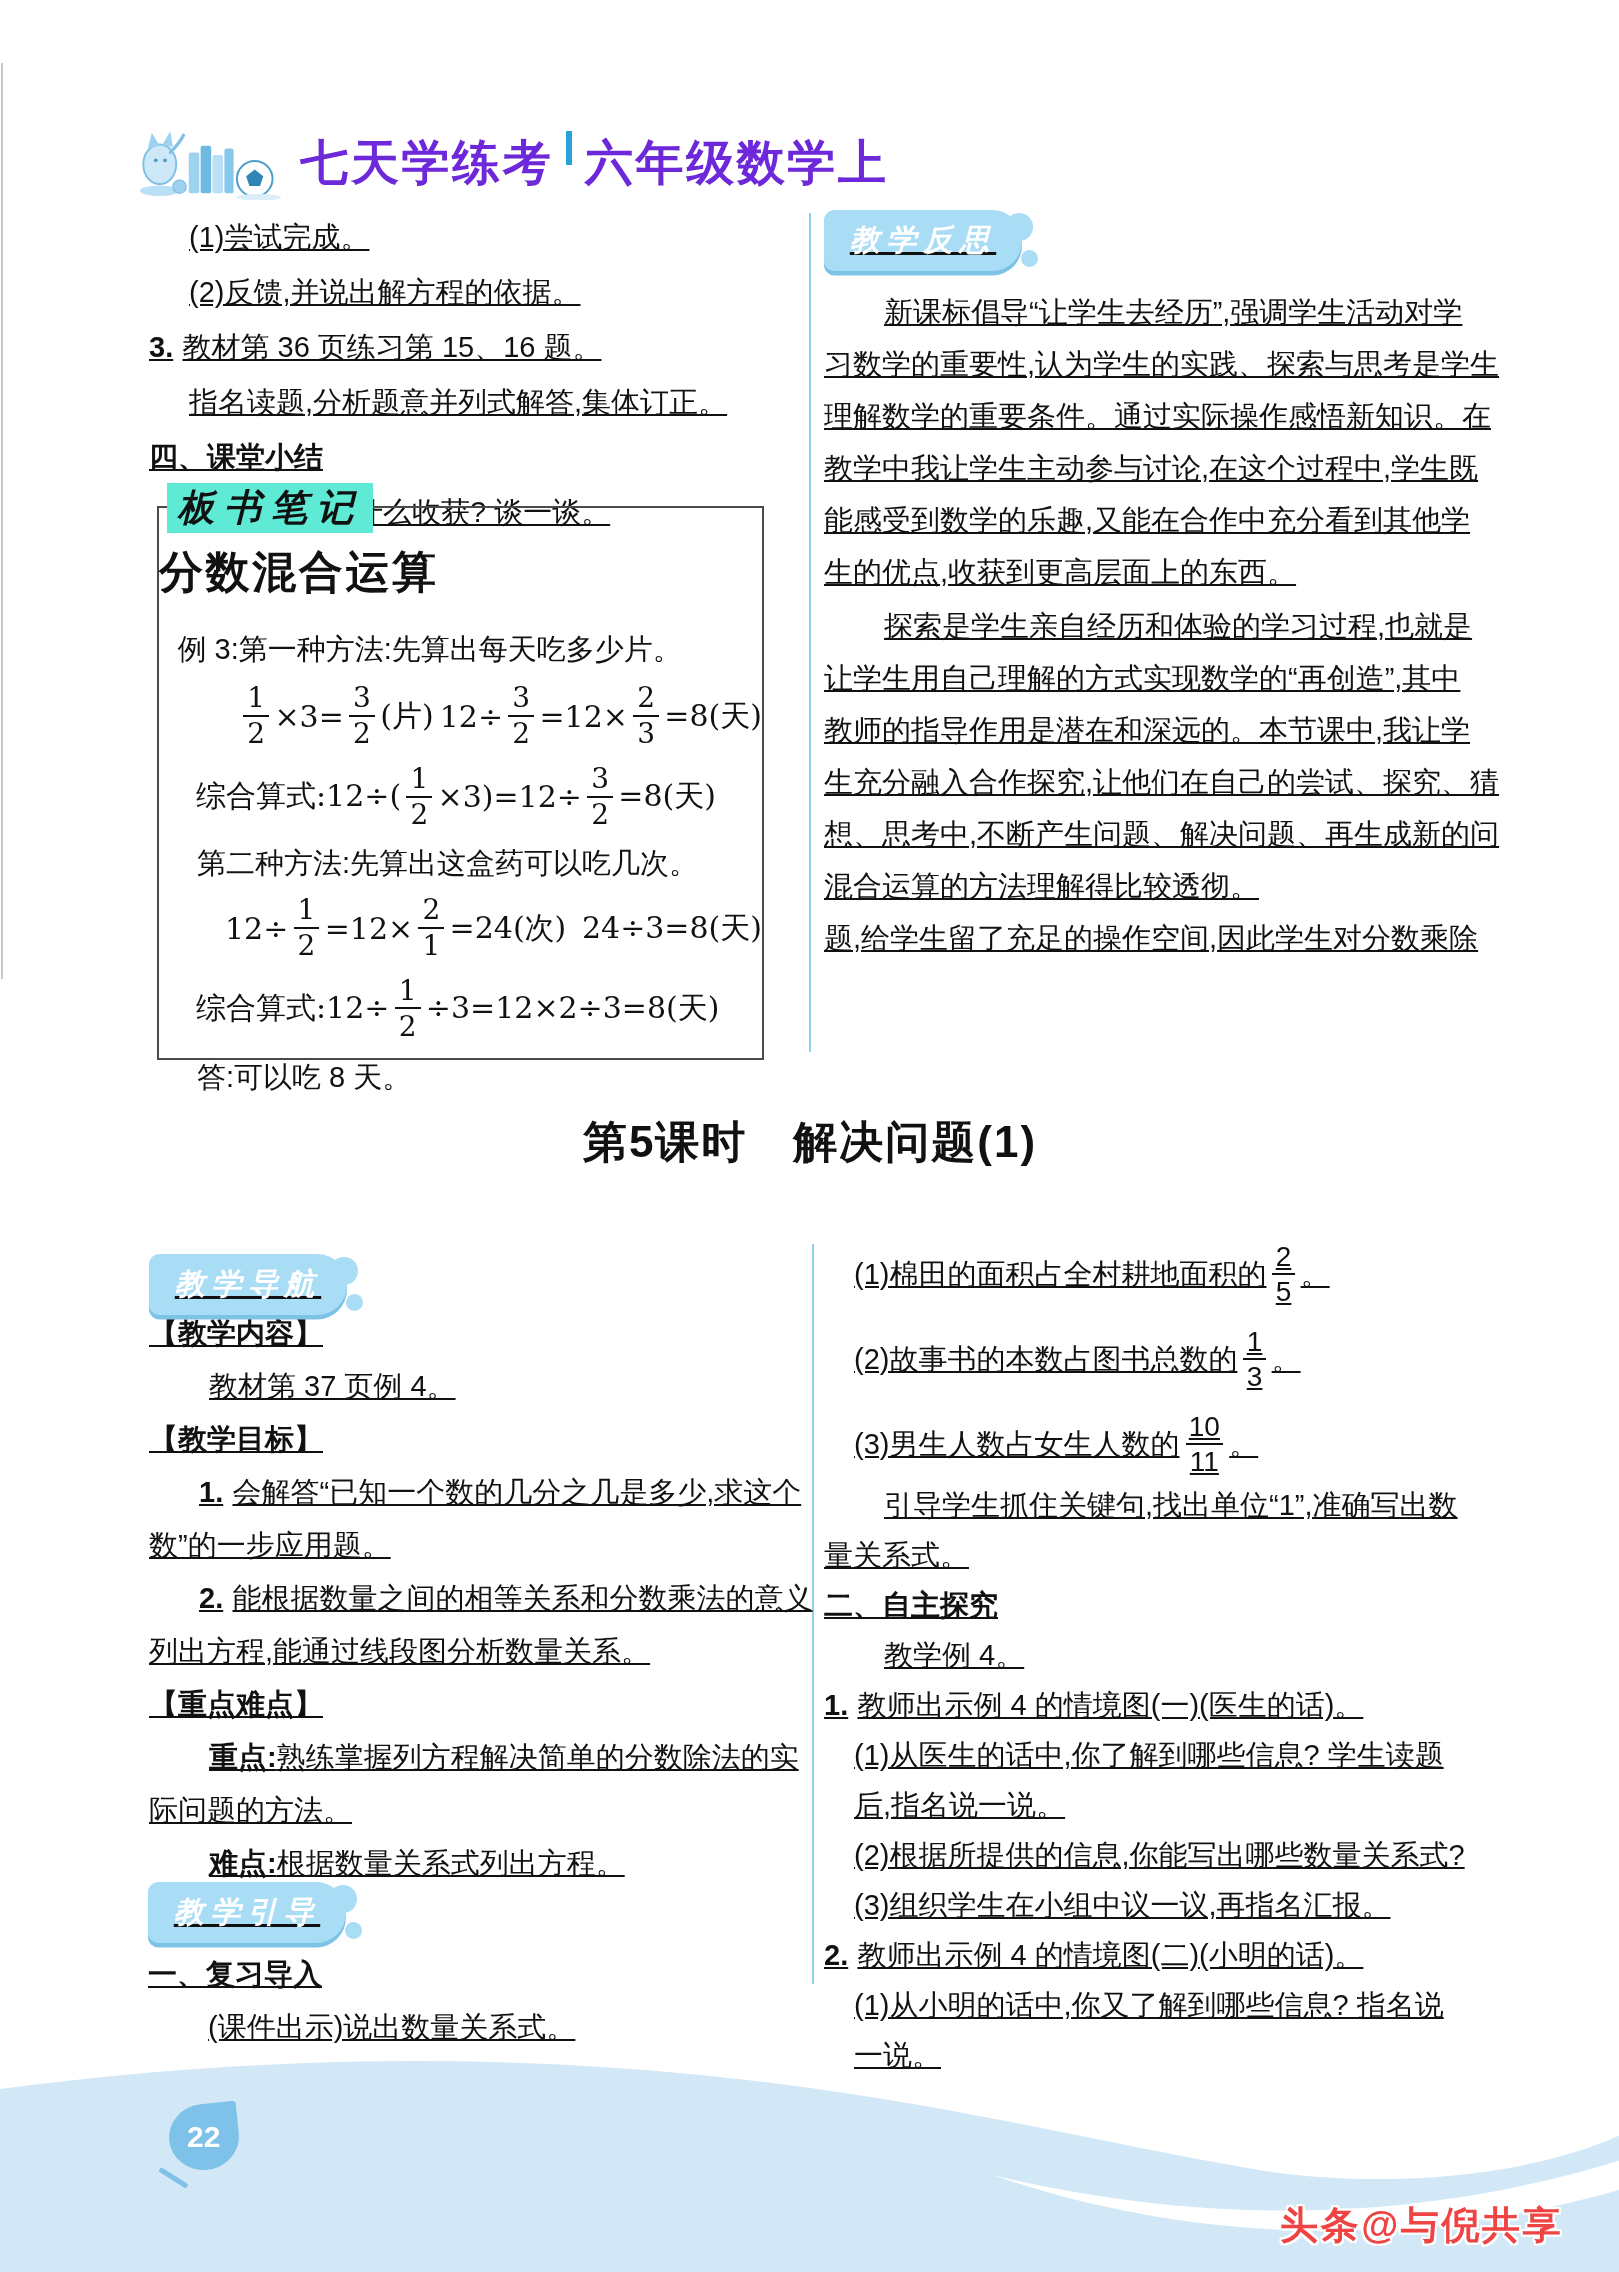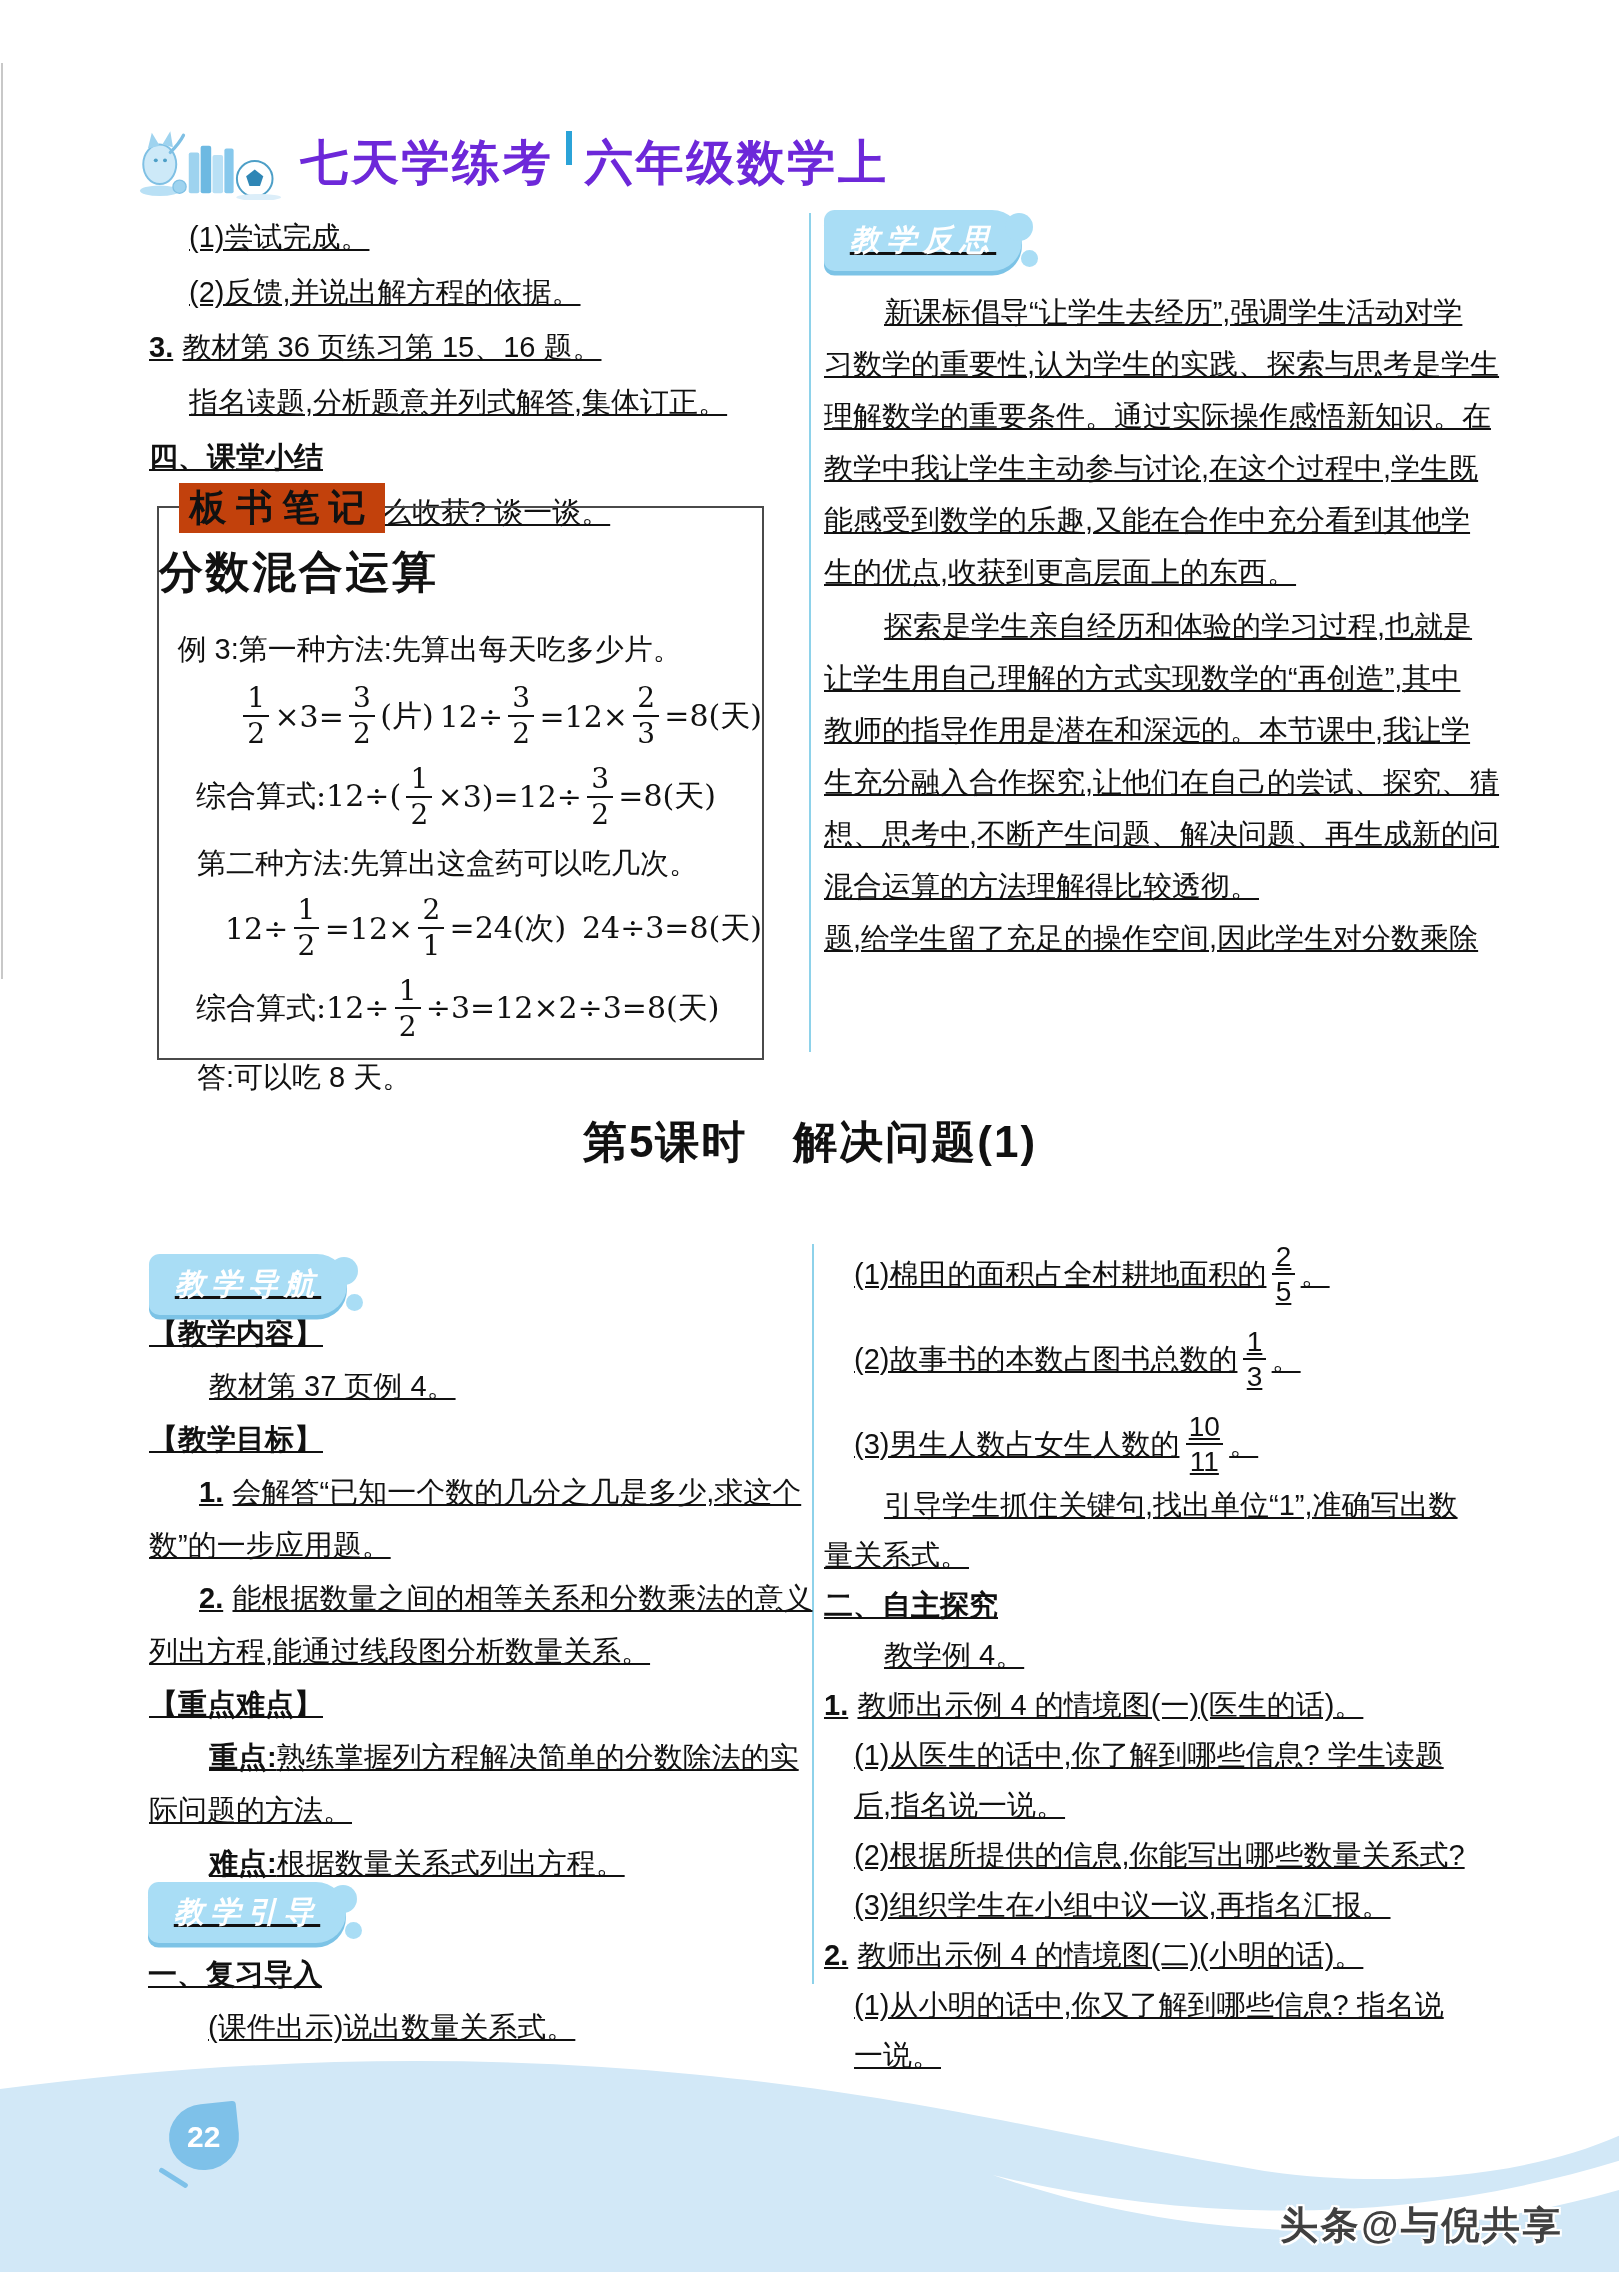--- a/index.html
+++ b/index.html
@@ -21,22 +21,22 @@
   .num{font-weight:bold;margin-right:9.3px;}
   .lbl{font-weight:bold;}
   
   .badge{position:relative;width:198px;height:61px;background:#a9ddf5;border-radius:10.6px 30px 30px 10.6px;
          display:flex;align-items:center;justify-content:center;color:#fff;font-weight:bold;font-style:italic;
          font-size:30px;letter-spacing:6.6px;box-shadow:0 4.6px 0 #7cc3e6;font-family:"Liberation Serif",serif;}
   .badge::before{content:"";position:absolute;right:-10.6px;top:2.6px;width:28px;height:28px;background:#a9ddf5;border-radius:50%;}
   .badge::after{content:"";position:absolute;right:-16px;bottom:4px;width:17px;height:17px;background:#a9ddf5;border-radius:50%;}
   
   .board{position:absolute;left:157px;top:506px;width:607px;height:554px;border:2px solid #4a4a4a;box-sizing:border-box;}
-  .board-label{position:absolute;left:20px;top:-25px;background:#c2410c;padding:0 10.6px;font-size:37px;font-weight:bold;
-               font-family:"Liberation Serif",serif;letter-spacing:9.3px;}
+  .board-label{position:absolute;left:8px;top:-25px;background:#5eead4;padding:0 10.6px;font-size:37px;font-weight:bold;
+               font-style:italic;font-family:"Liberation Serif",serif;letter-spacing:9.3px;}
   .board-title{text-align:left;font-weight:bold;font-size:44px;margin-top:35px;letter-spacing:2.6px;}
   .btext{font-size:29px;white-space:nowrap;}
   .b-ex{margin:28px 0 0 18.5px;}
   .b-m2{margin:10.6px 0 0 38px;}
   .b-ans{margin:12px 0 0 38px;}
   
   .eqrow{display:flex;align-items:center;white-space:pre;font-family:"DejaVu Serif",serif;font-size:30px;height:74px;}
   .eq1{margin:9.3px 0 0 79px;}
   .eq2{margin:6.6px 0 0 37px;}
   .eq3{margin:6.6px 0 0 66px;}
@@ -53,21 +53,21 @@
   .fline{height:85px;display:flex;align-items:center;font-size:29px;white-space:pre;}
   .fline .eqt{font-family:"Liberation Sans",sans-serif;}
   
   .wave{position:absolute;left:0;top:2048px;width:1620px;height:225px;}
   .leaf{position:absolute;left:169px;top:2104px;width:70px;height:66px;background:#7ec1e9;
         border-radius:55% 6% 55% 55%;transform:rotate(-6deg);display:flex;align-items:center;justify-content:center;
         color:#fff;font-size:30px;font-weight:bold;}
   .leaf::after{content:"";position:absolute;left:-16px;bottom:-6.6px;width:33px;height:4.6px;background:#7ec1e9;
         transform:rotate(38deg);border-radius:2.6px;}
   .leaf span{transform:rotate(6deg);}
-  .watermark{position:absolute;left:1280px;top:2200px;font-size:38px;font-weight:bold;color:#404040;letter-spacing:2.6px;
+  .watermark{position:absolute;left:1280px;top:2200px;font-size:38px;font-weight:bold;color:#ef4444;letter-spacing:2.6px;
         text-shadow:-2px 0 0 #fff,2px 0 0 #fff,0 -2px 0 #fff,0 2px 0 #fff,-2px -2px 0 #fff,2px 2px 0 #fff,-2px 2px 0 #fff,2px -2px 0 #fff;}
 </style>
 </head>
 <body>
 
 <div class="page">
 
   <div class="edge-line"></div>
 
   <div class="header">

